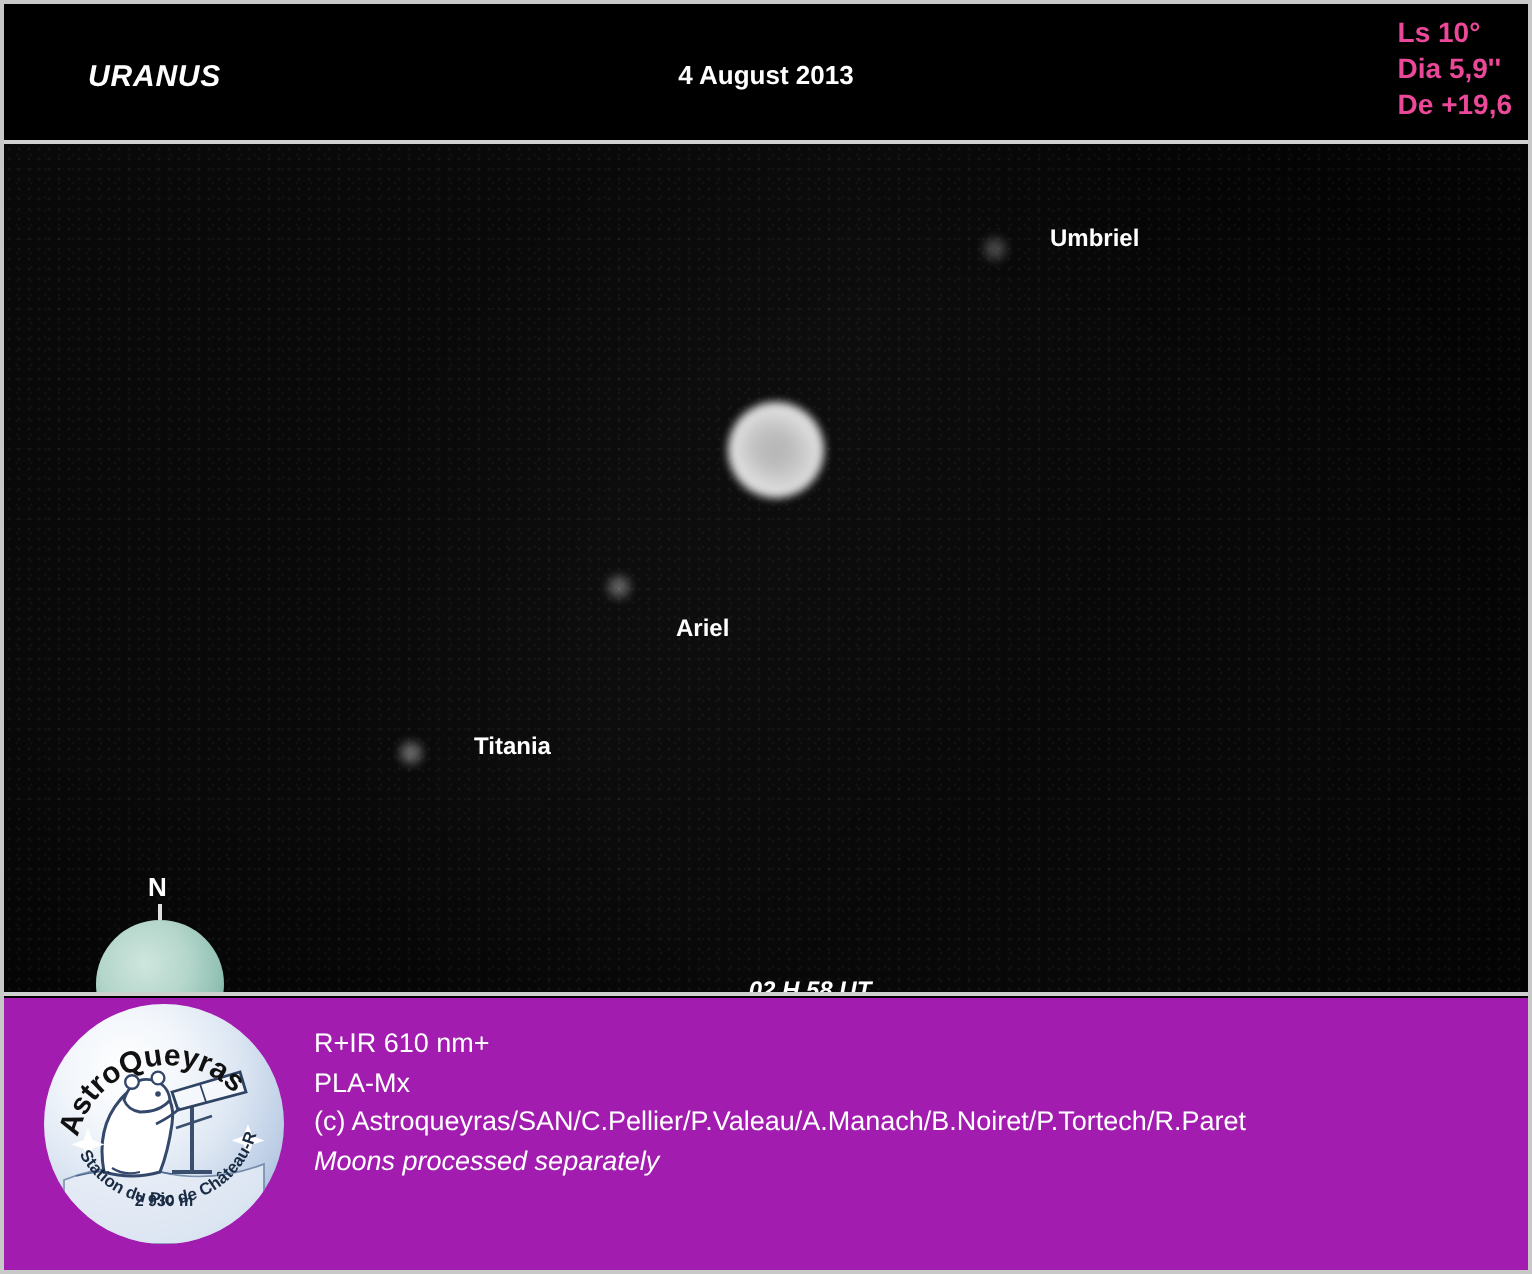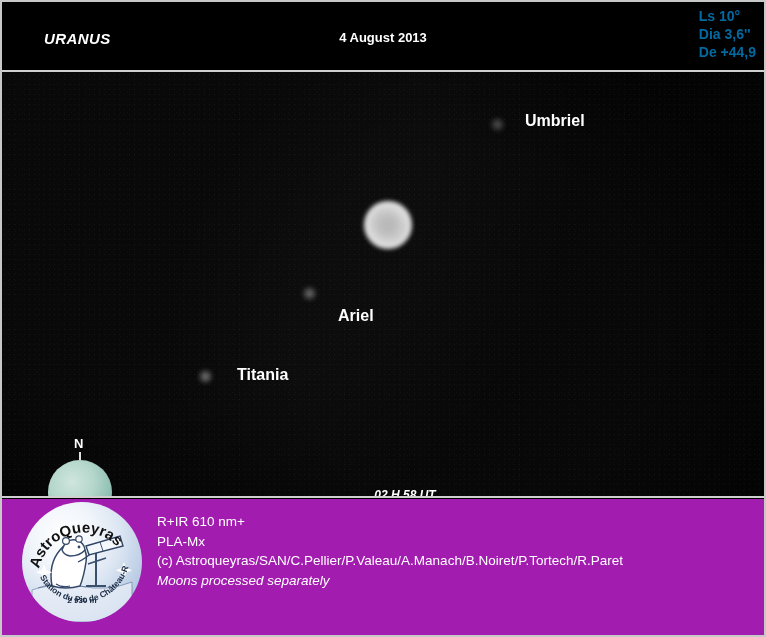--- a/index.html
+++ b/index.html
@@ -49,21 +49,21 @@
     text-align: center;
     color: #ffffff;
     font-size: 13px;
     font-weight: bold;
     white-space: nowrap;
   }
   .hdr-stats {
     position: absolute;
     right: 8px;
     top: 5px;
-    color: #0369a1;
+    color: #ec4899;
     font-size: 14px;
     font-weight: bold;
     line-height: 18px;
     text-align: left;
     white-space: nowrap;
   }
 
   .rule {
     position: absolute;
     left: 0;
@@ -122,21 +122,21 @@
 
   
   .moon {
     position: absolute;
     border-radius: 50%;
     filter: blur(2.4px);
   }
   .moon-label {
     position: absolute;
     color: #ffffff;
-    font-size: 16px;
+    font-size: 12px;
     font-weight: bold;
     white-space: nowrap;
   }
 
   
   .timestamp {
     position: absolute;
     color: #ffffff;
     font-size: 12px;
     font-weight: bold;
@@ -235,22 +235,22 @@
 </head>
 <body>
 
 <div class="figure">
 
   <div class="header">
     <div class="hdr-title">URANUS</div>
     <div class="hdr-date">4 August 2013</div>
     <div class="hdr-stats">
       <div>Ls 10°</div>
-      <div>Dia 3,6''</div>
-      <div>De +44,9</div>
+      <div>Dia 5,9''</div>
+      <div>De +19,6</div>
     </div>
   </div>
 
   <div class="rule rule-top"></div>
 
   <div class="sky">
     <div class="noise"></div>
 
     <div class="planet" id="planet-disk" style="left: 362px; top: 129px; width: 48px; height: 48px;"></div>
     <div class="planet-mottle" id="planet-mottle" style="left: 362px; top: 129px; width: 48px; height: 48px;"></div>

